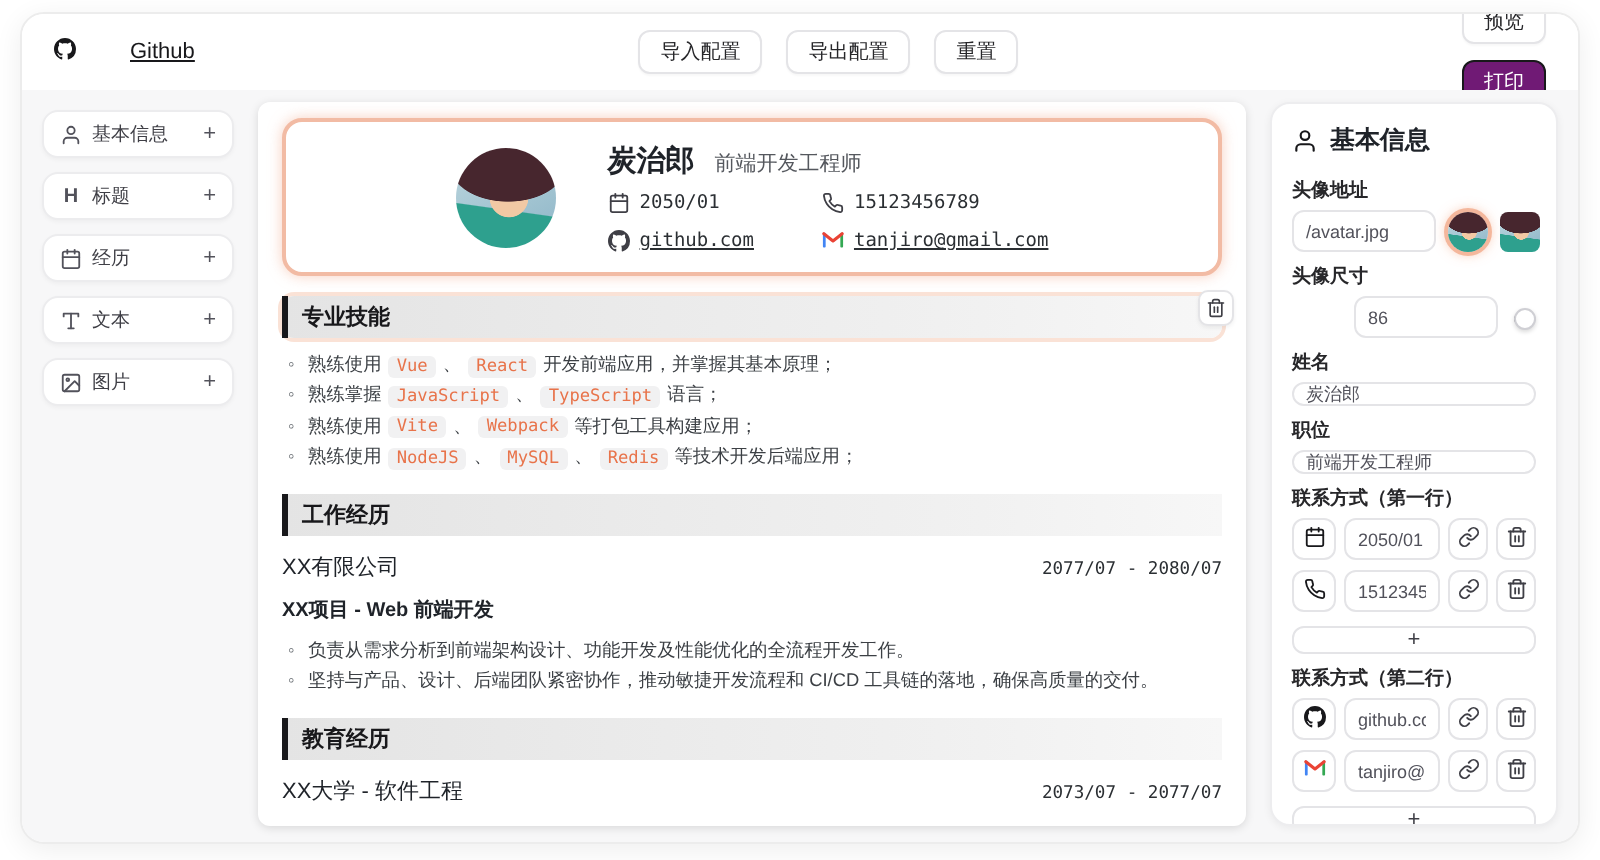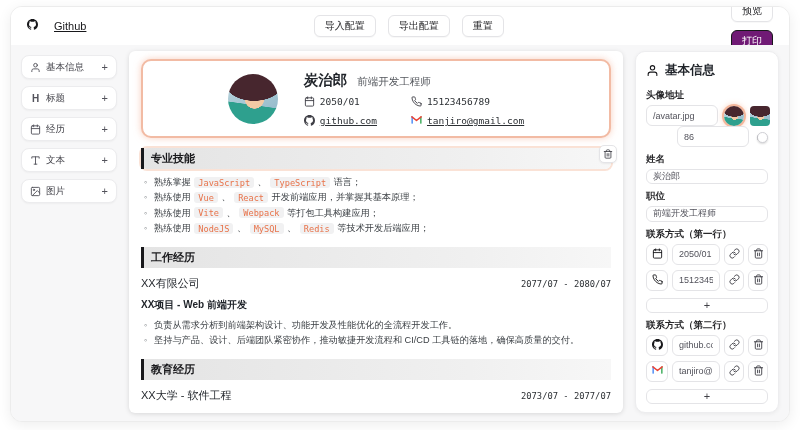--- a/index.html
+++ b/index.html
@@ -2,21 +2,21 @@
 <html><head>
 <meta charset="utf-8">
 <style>
   * { margin:0; padding:0; box-sizing:border-box; }
   html,body { width:800px; height:430px; background:#fff; font-family:"Liberation Sans","DejaVu Sans",sans-serif; color:#1f2329; }
   .page { position:relative; width:800px; height:430px; background:#fff; overflow:hidden; }
   .window { position:absolute; left:10px; top:6px; right:10px; bottom:8px; background:#fff; border:1px solid #ececec; border-radius:12px; box-shadow:0 3px 14px rgba(0,0,0,.07); display:flex; flex-direction:column; overflow:hidden; }
 
   
   .topbar { height:38px; display:flex; align-items:center; padding:0 16px; background:#fff; flex:0 0 auto; }
-  .brand { display:flex; align-items:center; gap:12px; }
+  .brand { display:flex; align-items:center; gap:23px; }
   .brand a { font-size:11px; color:#18181b; text-decoration:underline; }
   .topbar-center { flex:1; display:flex; justify-content:center; gap:12px; }
   .btn { display:inline-flex; align-items:center; justify-content:center; font-size:10px; color:#27272a; background:#fff; border:1px solid #e4e4e7; border-radius:6px; height:22px; padding:0 10px; cursor:pointer; box-shadow:0 1px 1px rgba(0,0,0,.03); white-space:nowrap; }
   .btn-dark { background:#701a75; color:#fff; border-color:#18181b; }
   .topbar-right { display:flex; gap:8px;flex-direction:column; }
 
   
   .content { flex:1; background:#f7f7f8; display:flex; gap:12px; padding:6px 10px 8px; overflow:hidden; }
 
   
@@ -261,22 +261,22 @@
           </div>
 
           <div class="section">
             <div class="sec-head sec-skills">专业技能</div>
             <button class="trash-float">
               <span><svg viewBox="0 0 24 24" width="10" height="10">
                     <use href="#i-trash"></use>
                   </svg></span>
             </button>
             <ul class="bullets">
+              <li><span>熟练使用 </span><span class="code">Vue</span><span> 、 </span><span class="code">React</span><span> 开发前端应用，并掌握其基本原理；</span></li>
               <li><span>熟练掌握 </span><span class="code">JavaScript</span><span> 、 </span><span class="code">TypeScript</span><span> 语言；</span></li>
-              <li><span>熟练使用 </span><span class="code">Vue</span><span> 、 </span><span class="code">React</span><span> 开发前端应用，并掌握其基本原理；</span></li>
               <li><span>熟练使用 </span><span class="code">Vite</span><span> 、 </span><span class="code">Webpack</span><span> 等打包工具构建应用；</span></li>
               <li><span>熟练使用 </span><span class="code">NodeJS</span><span> 、 </span><span class="code">MySQL</span><span> 、 </span><span class="code">Redis</span><span> 等技术开发后端应用；</span></li>
             </ul>
           </div>
 
           <div class="section">
             <div class="sec-head">工作经历</div>
             <div class="row-split">
               <span class="em-title">XX有限公司</span>
               <span class="date">2077/07 - 2080/07</span>
@@ -309,20 +309,21 @@
           <span>基本信息</span>
         </div>
 
         <div class="f-label">头像地址</div>
         <div class="avatar-row">
           <input class="f-input" readonly="" value="/avatar.jpg" style="">
           <span class="thumb sel"></span>
           <span class="thumb sq"></span>
         </div>
 
+        <div class="f-label">头像尺寸</div>
         <div class="size-row">
           <input class="f-input" readonly="" value="86" style="">
           <div class="slider">
             <div class="track"></div>
             <div class="fill"></div>
             <div class="knob"></div>
           </div>
         </div>
 
         <div class="f-label">姓名</div>

